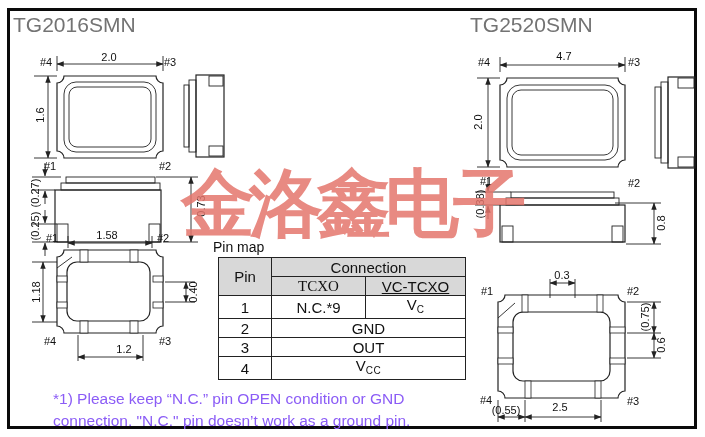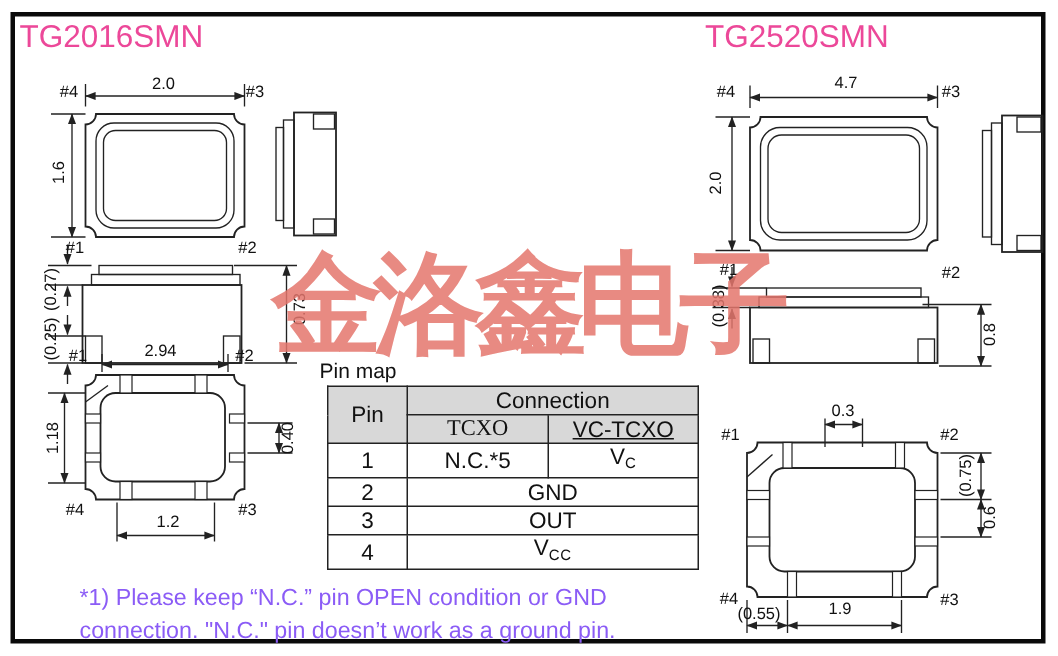--- a/index.html
+++ b/index.html
@@ -5,21 +5,21 @@
   html,body{margin:0;padding:0;}
   body{
     width:705px;height:437px;position:relative;background:#ffffff;
     font-family:"Liberation Sans",sans-serif;color:#111;overflow:hidden;
   }
   .frame{
     position:absolute;left:7px;top:8px;width:684px;height:415px;
     border:3px solid #0a0a0a;background:#fff;
   }
   .title{
-    position:absolute;font-size:21px;color:#ec4899;white-space:nowrap;
+    position:absolute;font-size:21px;color:#737373;white-space:nowrap;
   }
   svg{position:absolute;}
   .lbl,.lblv{
     position:absolute;font-size:11px;color:#111;white-space:nowrap;line-height:11px;
   }
   .lbl{transform:translate(-50%,-50%);}
   .lblv{transform:translate(-50%,-50%) rotate(-90deg);}
   .pinmap-label{position:absolute;left:213px;top:239px;font-size:14px;}
   table.pinmap{
     position:absolute;left:218px;top:257px;border-collapse:collapse;
@@ -123,27 +123,27 @@
 <span class="lbl" style="left:109px;top:57px">2.0</span>
 <span class="lbl" style="left:46px;top:62px">#4</span>
 <span class="lbl" style="left:170px;top:62px">#3</span>
 <span class="lblv" style="left:40px;top:115px">1.6</span>
 <span class="lbl" style="left:50px;top:166px">#1</span>
 <span class="lbl" style="left:165px;top:166px">#2</span>
 <span class="lblv" style="left:35px;top:193px">(0.27)</span>
 <span class="lblv" style="left:35px;top:226px">(0.25)</span>
 <span class="lblv" style="left:201px;top:206px">0.73</span>
 <span class="lbl" style="left:52px;top:238px">#1</span>
-<span class="lbl" style="left:107px;top:235px">2.94</span>
+<span class="lbl" style="left:107px;top:235px">1.58</span>
 <span class="lbl" style="left:163px;top:238px">#2</span>
 <span class="lblv" style="left:36px;top:292px">1.18</span>
 <span class="lblv" style="left:193px;top:292px">0.40</span>
 <span class="lbl" style="left:50px;top:341px">#4</span>
 <span class="lbl" style="left:165px;top:341px">#3</span>
-<span class="lbl" style="left:112px;top:349px">1.2</span>
+<span class="lbl" style="left:124px;top:349px">1.2</span>
 
 <div class="title" style="left:470px;top:13px">TG2520SMN</div>
 
 <svg style="left:465px;top:50px" width="240" height="375" viewBox="0 0 240 375">
   <defs>
     <marker id="bE" markerWidth="8" markerHeight="6" refX="7.5" refY="3" orient="auto">
         <path d="M0,0 L8,3 L0,6 Z" fill="#222"></path>
       </marker>
     <marker id="bS" markerWidth="8" markerHeight="6" refX="0.5" refY="3" orient="auto">
         <path d="M8,0 L0,3 L8,6 Z" fill="#222"></path>
@@ -214,36 +214,36 @@
 <span class="lblv" style="left:480px;top:204px">(0.38)</span>
 <span class="lblv" style="left:661px;top:223px">0.8</span>
 <span class="lbl" style="left:562px;top:275px">0.3</span>
 <span class="lbl" style="left:487px;top:291px">#1</span>
 <span class="lbl" style="left:633px;top:291px">#2</span>
 <span class="lblv" style="left:645px;top:317px">(0.75)</span>
 <span class="lblv" style="left:661px;top:345px">0.6</span>
 <span class="lbl" style="left:486px;top:400px">#4</span>
 <span class="lbl" style="left:633px;top:401px">#3</span>
 <span class="lbl" style="left:506px;top:410px">(0.55)</span>
-<span class="lbl" style="left:560px;top:407px">1.9</span>
+<span class="lbl" style="left:560px;top:407px">2.5</span>
 
 <div class="pinmap-label">Pin map</div>
 <table class="pinmap">
   <tbody>
     <tr>
       <td class="hd c-pin" rowspan="2">Pin</td>
       <td class="hd" colspan="2">Connection</td>
     </tr>
     <tr>
       <td class="hd c-tcxo">TCXO</td>
       <td class="hd c-vc">VC-TCXO</td>
     </tr>
     <tr>
       <td>1</td>
-      <td>N.C.*5</td>
+      <td>N.C.*9</td>
       <td><span>V</span><sub class="small">C</sub></td>
     </tr>
     <tr>
       <td>2</td>
       <td colspan="2">GND</td>
     </tr>
     <tr>
       <td>3</td>
       <td colspan="2">OUT</td>
     </tr>

